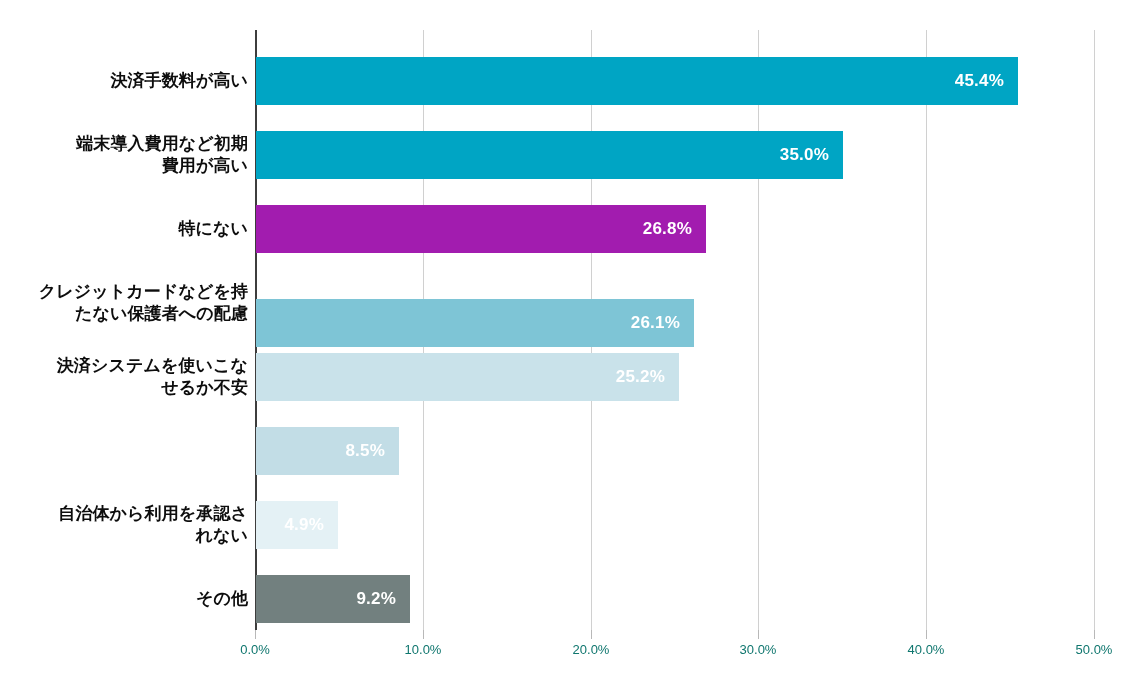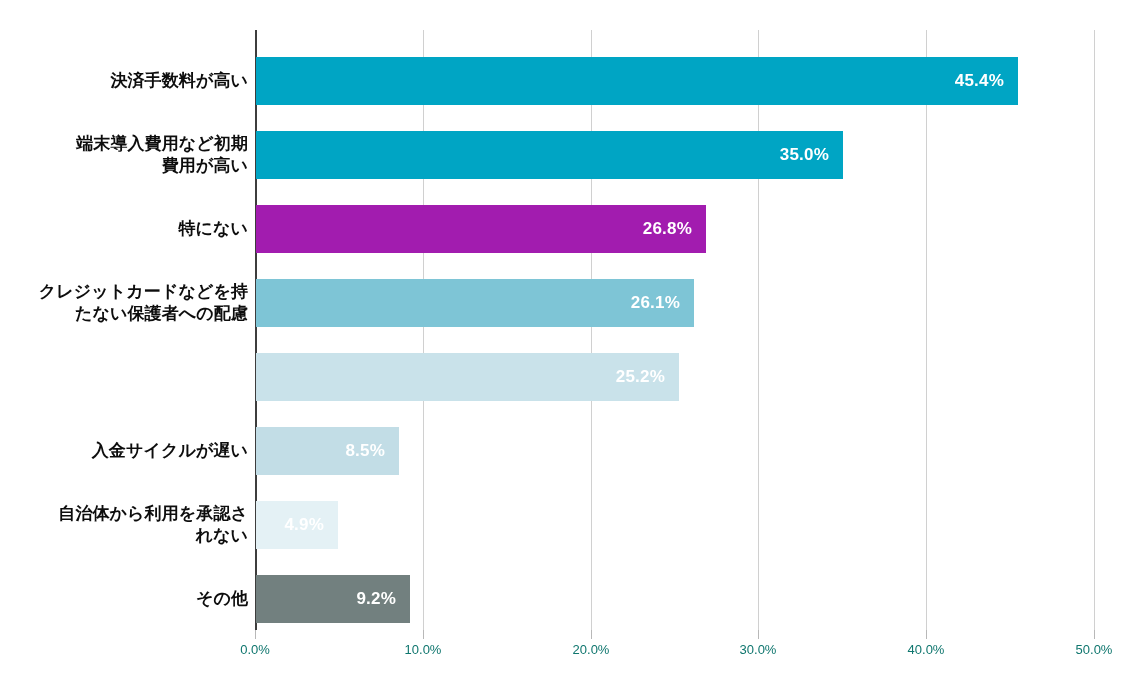--- a/index.html
+++ b/index.html
@@ -145,34 +145,35 @@
           <div class="bar-wrap" style="width: 450px;">
             <div class="bar" style="background: #a21caf;">
               <span class="bar-value">26.8%</span>
             </div>
           </div>
         </div>
         <div class="bar-row" style="top: 249px;">
           <div class="cat-label">クレジットカードなどを持
 たない保護者への配慮</div>
           <div class="bar-wrap" style="width: 438px;">
-            <div class="bar" style="background: rgb(126, 197, 214);">
+            <div class="bar" style="background: rgb(126, 197, 214); margin-top: 20px;">
               <span class="bar-value">26.1%</span>
             </div>
           </div>
         </div>
         <div class="bar-row" style="top: 323px;">
+          <div class="cat-label">決済システムを使いこな
+せるか不安</div>
           <div class="bar-wrap" style="width: 423px;">
             <div class="bar" style="background: rgb(201, 226, 234);">
               <span class="bar-value">25.2%</span>
             </div>
           </div>
         </div>
         <div class="bar-row" style="top: 397px;">
-          <div class="cat-label">入金サイクルが遅い</div>
           <div class="bar-wrap" style="width: 143px;">
             <div class="bar" style="background: rgb(194, 221, 230);">
               <span class="bar-value">8.5%</span>
             </div>
           </div>
         </div>
         <div class="bar-row" style="top: 471px;">
           <div class="cat-label">自治体から利用を承認さ
 れない</div>
           <div class="bar-wrap" style="width: 82px;">

